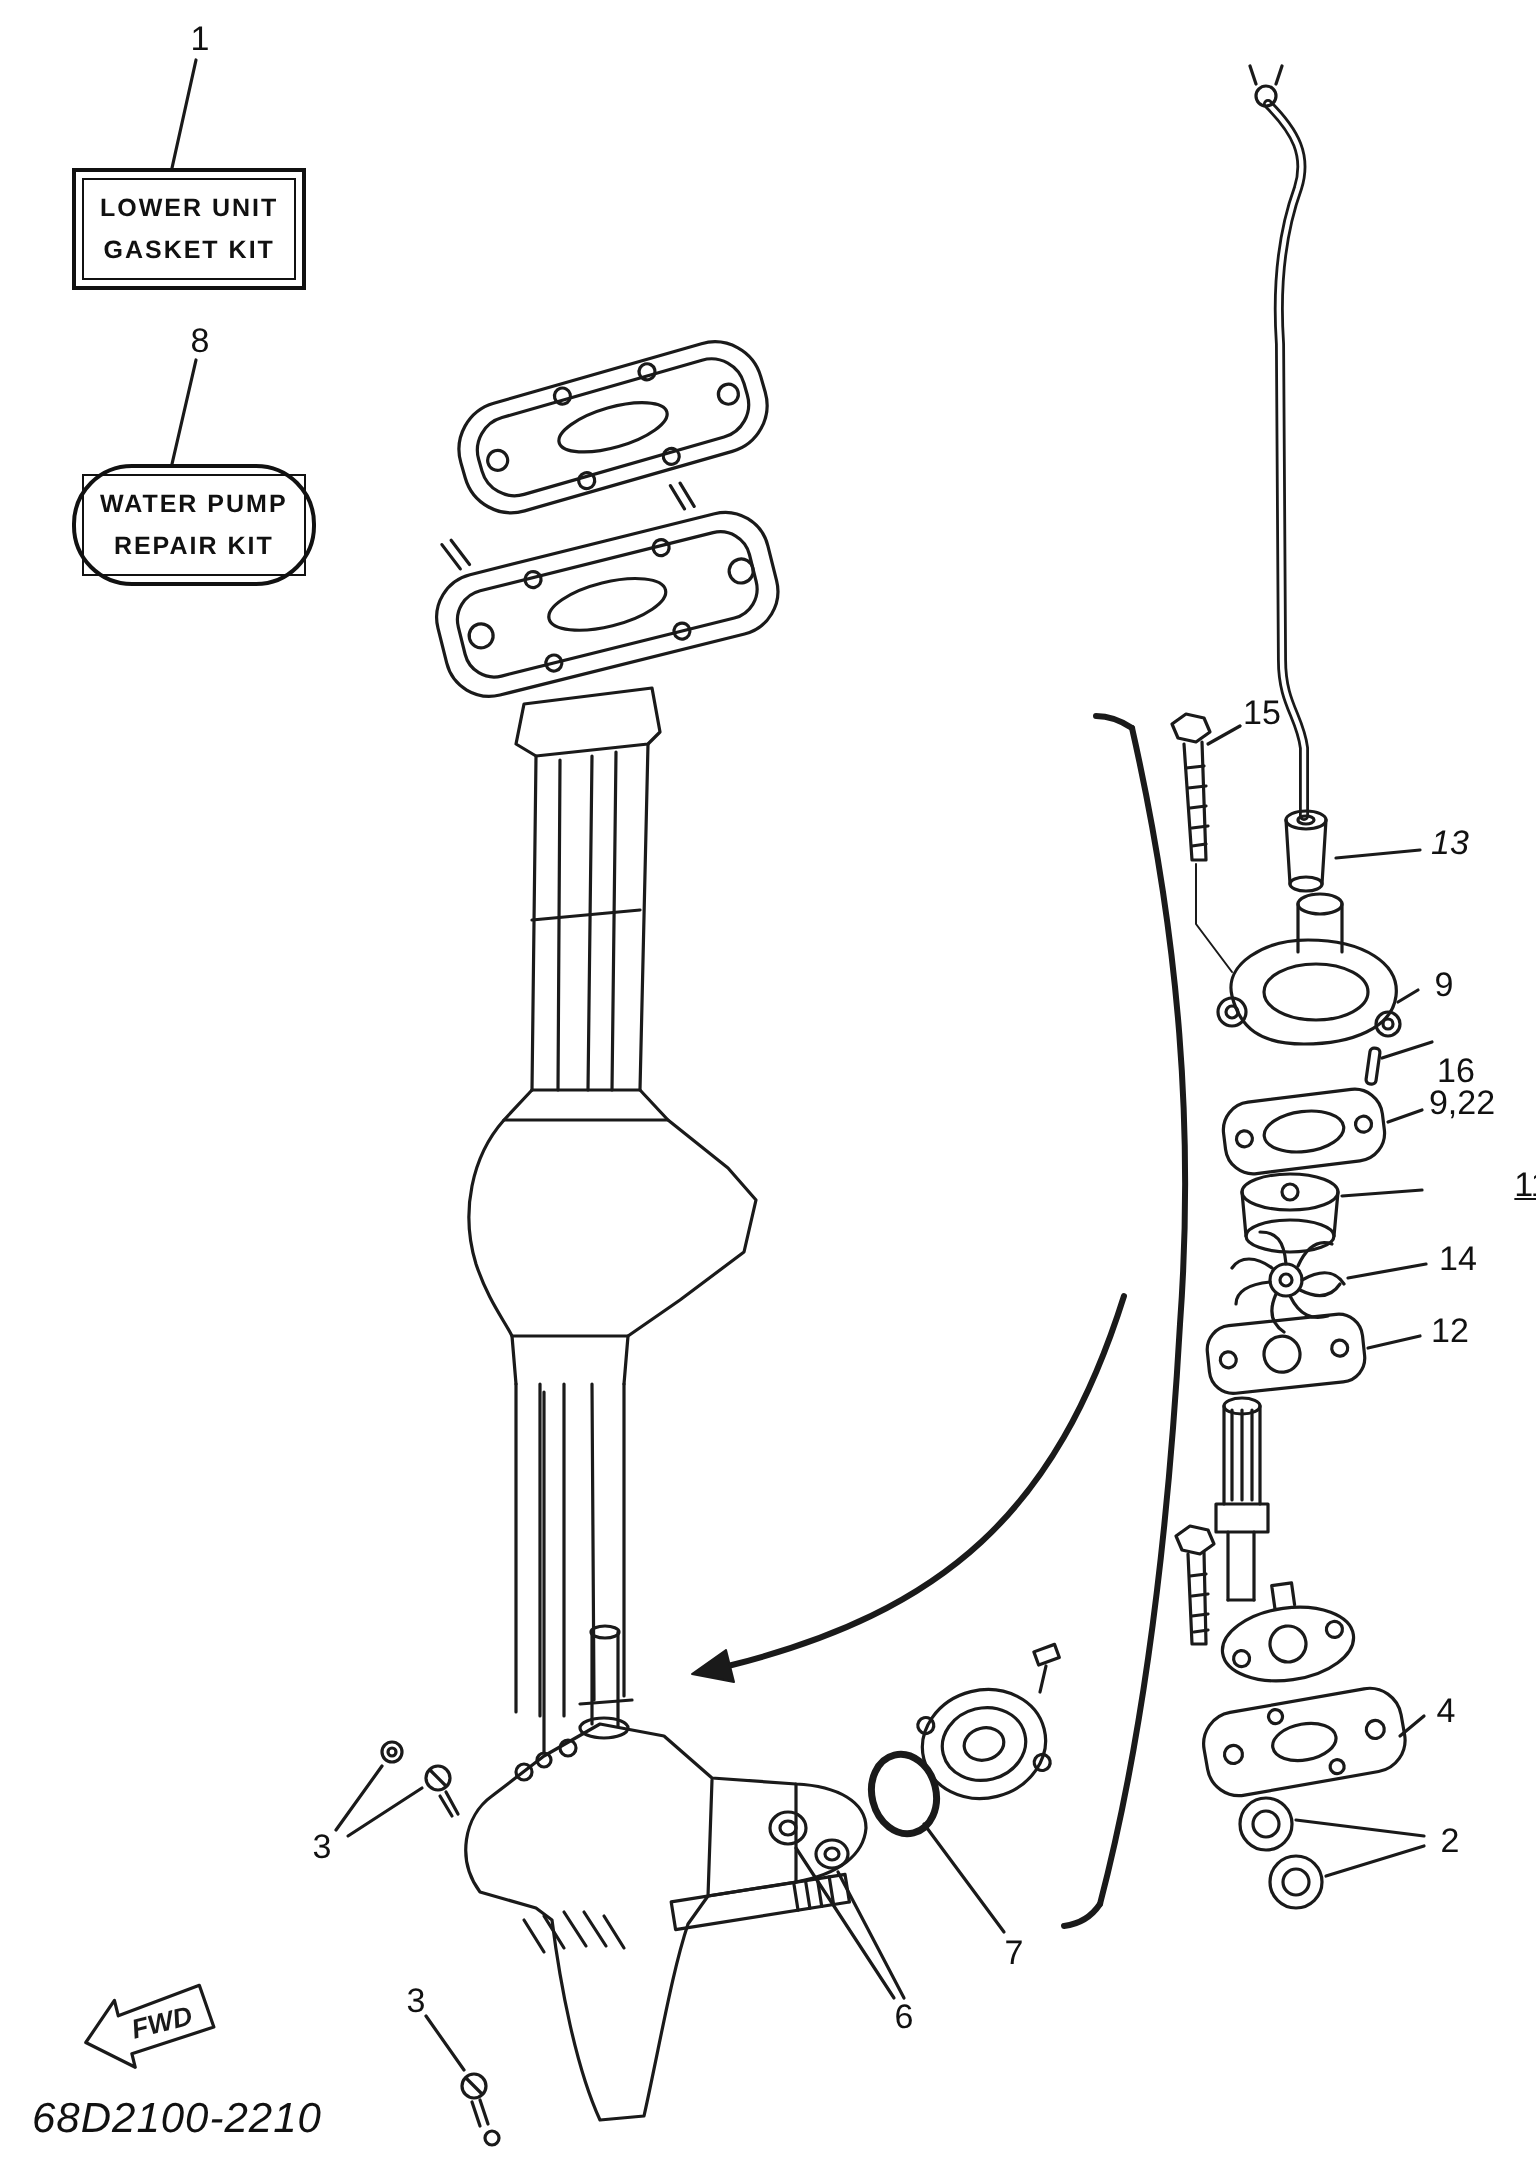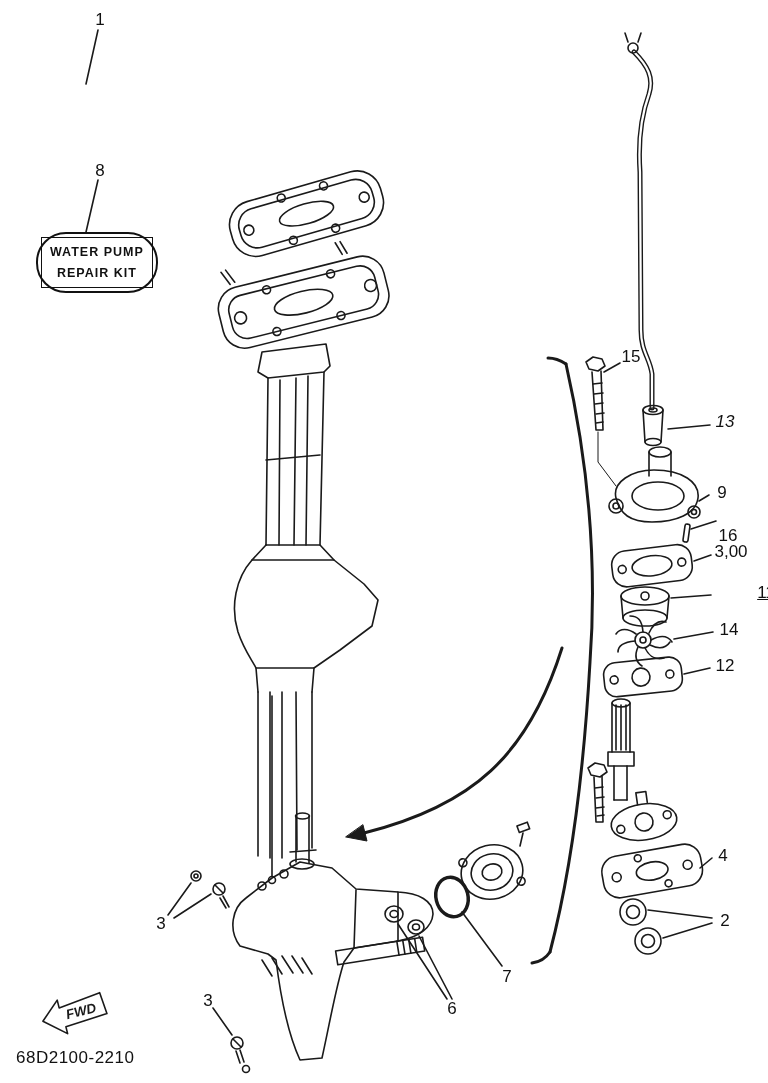--- a/index.html
+++ b/index.html
@@ -16,21 +16,21 @@
     position:absolute;border:2px solid #111;padding:3px;background:#fff;
   }
   .kit-box-inner{
     border:1.5px solid #111;padding:4px 8px;text-align:center;
   }
   .kit-box-inner div{
     font-size:12.5px;font-weight:bold;letter-spacing:1px;line-height:1.65;
     white-space:nowrap;
   }
   .part-number{
-    position:absolute;left:16px;top:1048px;font-size:17px;letter-spacing:.5px;
+    position:absolute;left:16px;top:1048px;font-size:21px;letter-spacing:.5px;font-style:italic;
   }
 </style>
 </head>
 <body>
 
 <div class="canvas">
 
   <svg width="768" height="1083" viewBox="0 0 768 1083">
     <g stroke="#1a1a1a" fill="none" stroke-width="1.6" stroke-linecap="round" stroke-linejoin="round">
 
@@ -270,35 +270,41 @@
         <path d="M346,837 L367,841 L363,825 Z" fill="#1a1a1a" stroke-width="1"></path>
       </g>
 
       <g transform="translate(40,992) rotate(-14 32 22)">
         <path d="M2,22 L21,5 L21,13 L64,8 L66,30 L23,33 L23,40 Z"></path>
         <text x="26" y="26" font-size="13.5" font-weight="bold" font-style="italic" fill="#1a1a1a" stroke="none" font-family="Liberation Sans, sans-serif">FWD</text>
       </g>
     </g>
   </svg>
 
+  <div class="kit-box" style="left:36px;top:84px;">
+    <div class="kit-box-inner">
+      <div>LOWER UNIT</div>
+      <div>GASKET KIT</div>
+    </div>
+  </div>
 
   <div class="kit-box" style="left:36px;top:232px;border-radius:30px;">
     <div class="kit-box-inner">
       <div>WATER PUMP</div>
       <div>REPAIR KIT</div>
     </div>
   </div>
 
   <div class="callout" style="left:100px;top:20px;">1</div>
   <div class="callout" style="left:100px;top:171px;">8</div>
   <div class="callout" style="left:631px;top:357px;">15</div>
   <div class="callout" style="left:725px;top:422px;font-style:italic;">13</div>
   <div class="callout" style="left:722px;top:493px;">9</div>
   <div class="callout" style="left:728px;top:536px;">16</div>
-  <div class="callout" style="left:731px;top:552px;">3,00</div>
+  <div class="callout" style="left:731px;top:552px;">9,22</div>
   <div class="callout" style="left:766px;top:593px;text-decoration:underline;">11</div>
   <div class="callout" style="left:729px;top:630px;">14</div>
   <div class="callout" style="left:725px;top:666px;">12</div>
   <div class="callout" style="left:723px;top:856px;">4</div>
   <div class="callout" style="left:725px;top:921px;">2</div>
   <div class="callout" style="left:507px;top:977px;">7</div>
   <div class="callout" style="left:452px;top:1009px;">6</div>
   <div class="callout" style="left:161px;top:924px;">3</div>
   <div class="callout" style="left:208px;top:1001px;">3</div>
 

